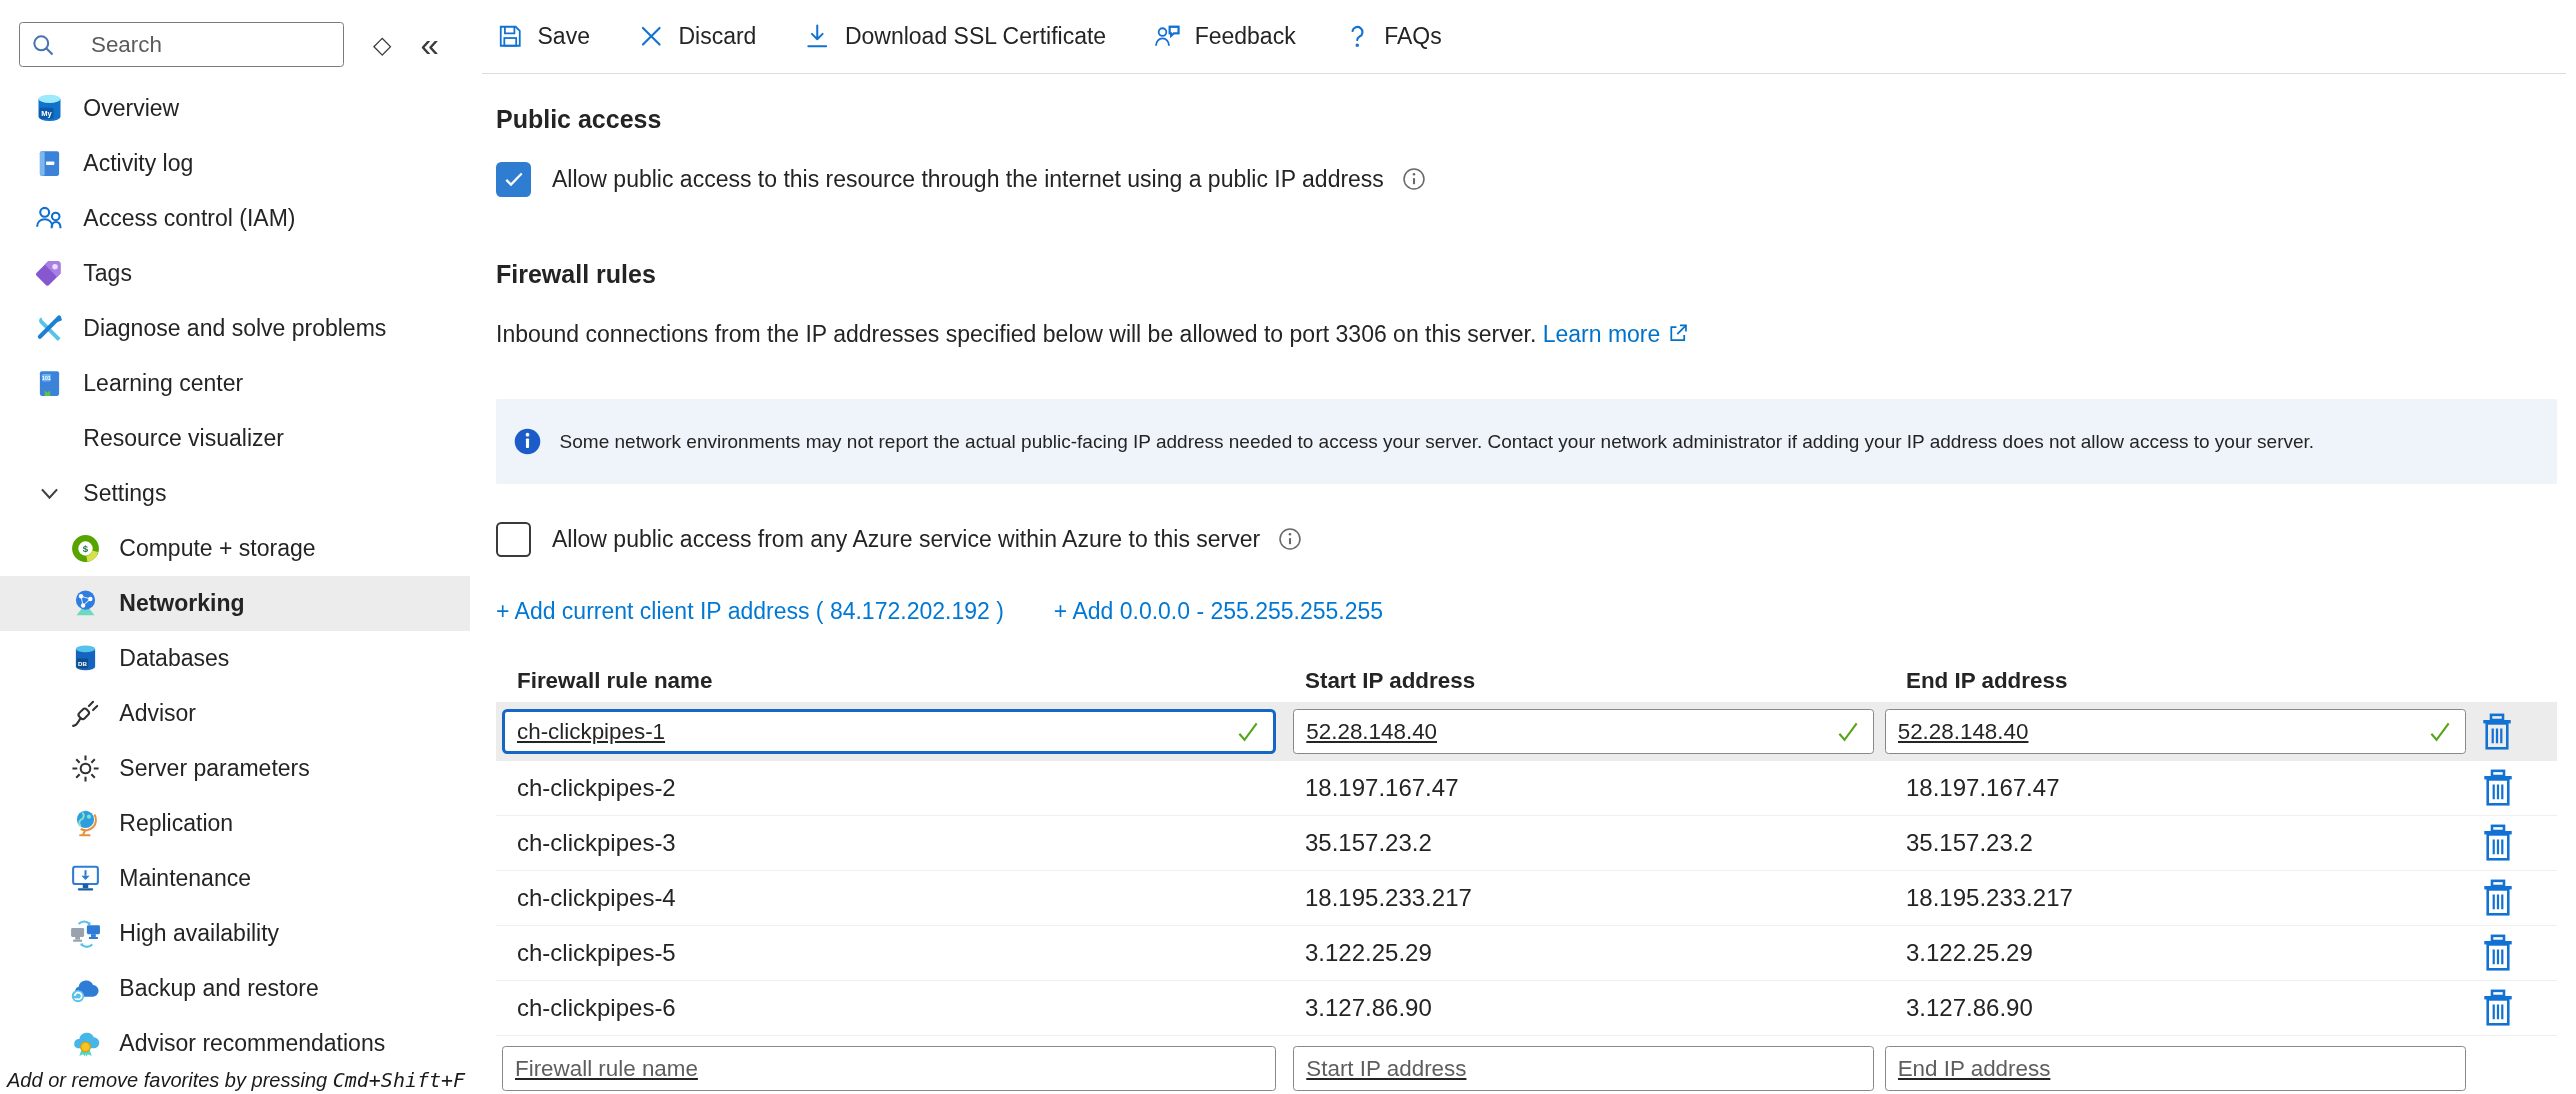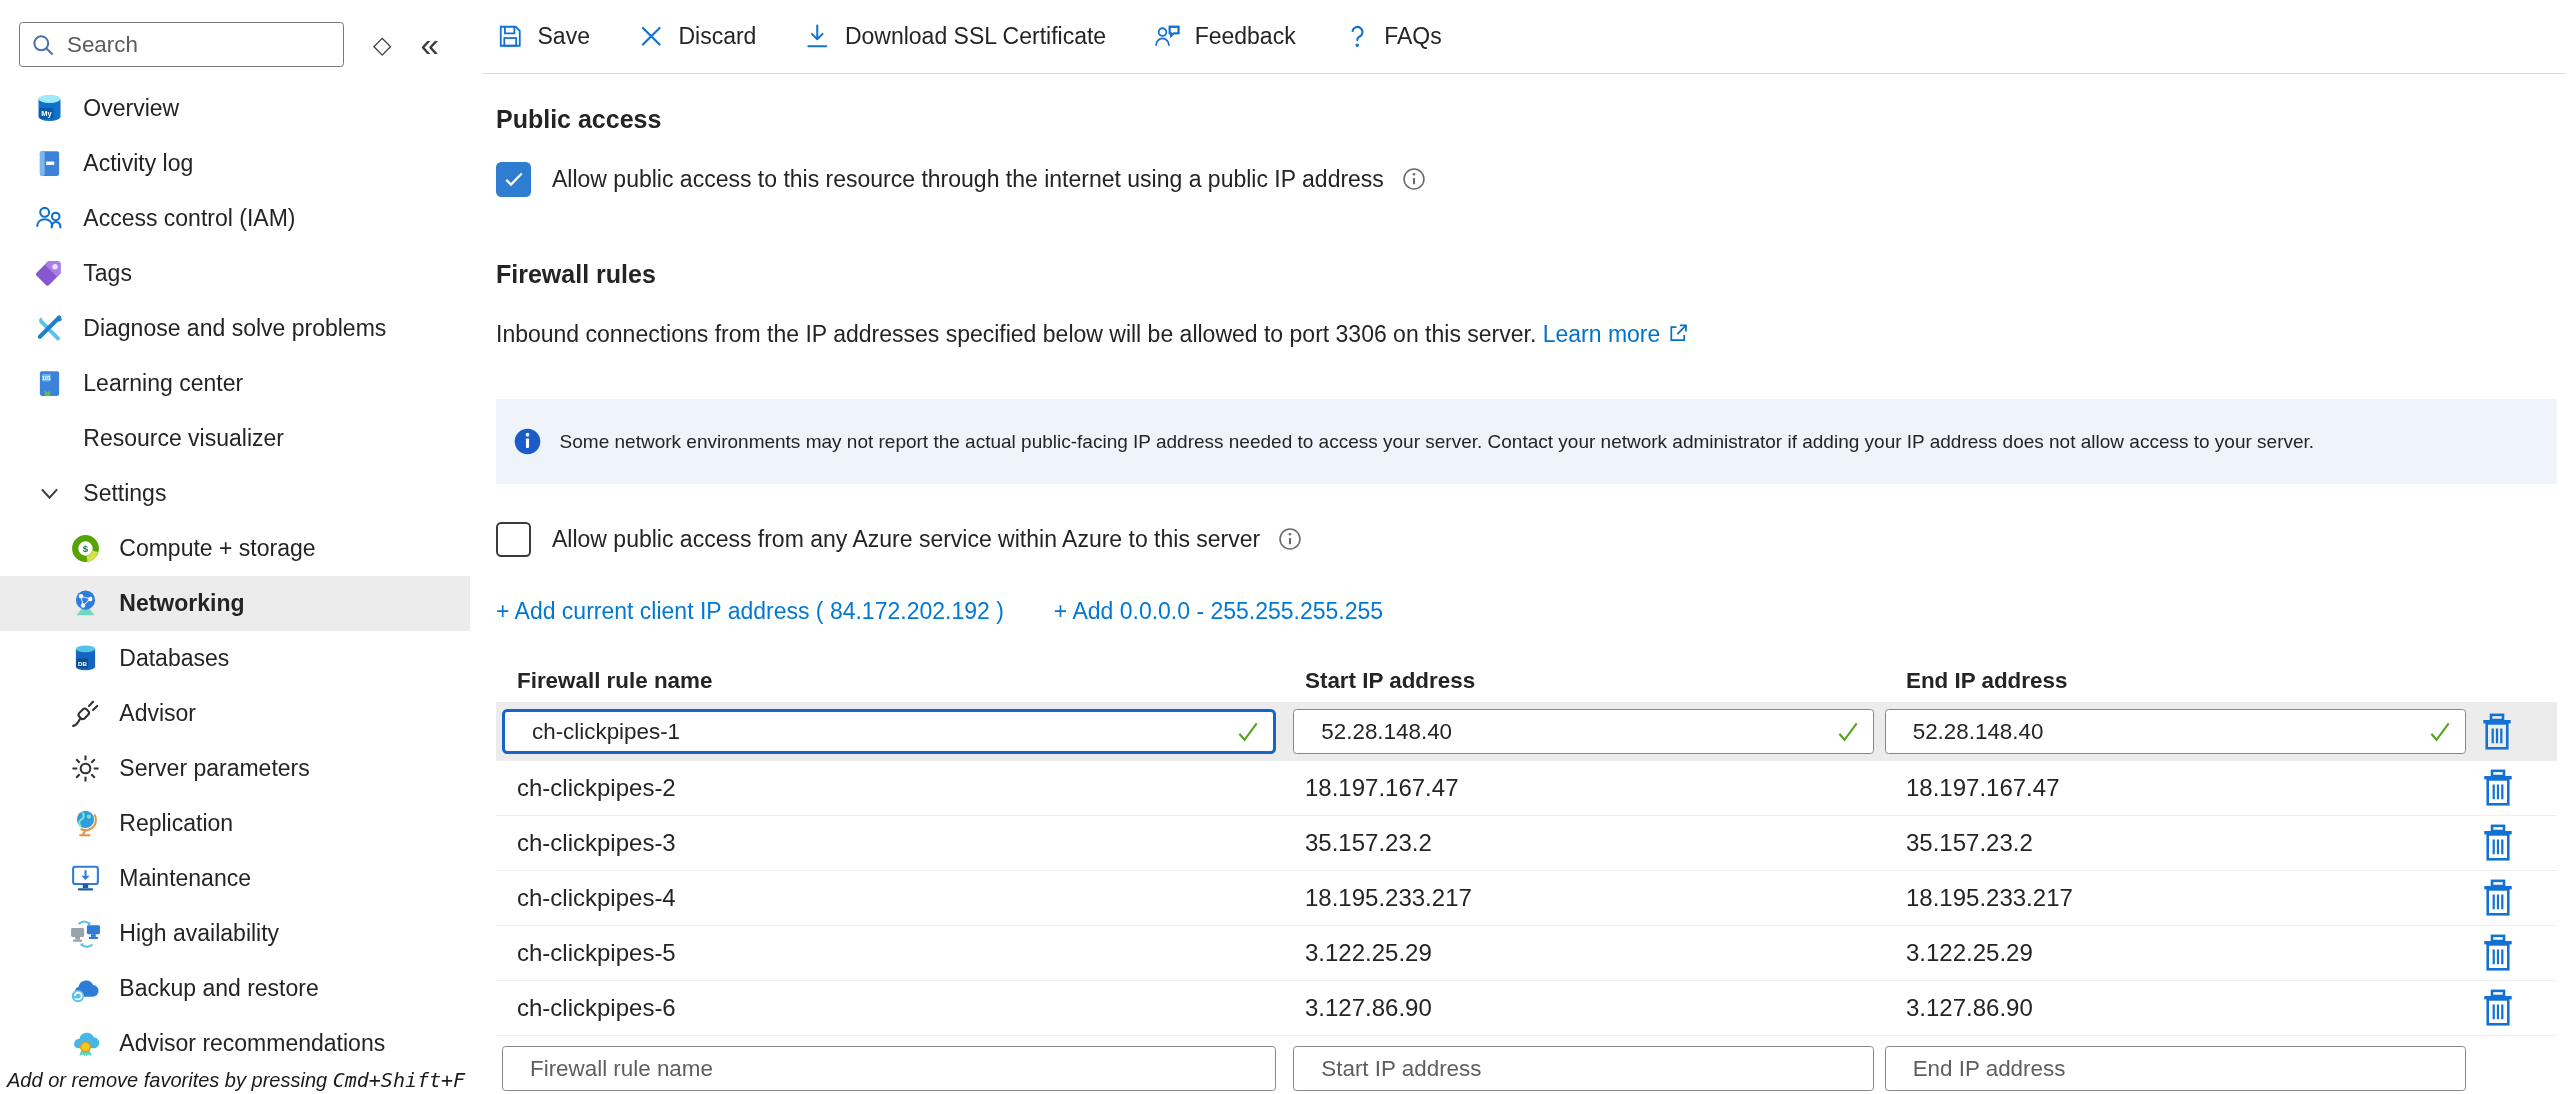--- a/index.html
+++ b/index.html
@@ -7,21 +7,21 @@
   body {
     width:2576px; height:1095px; overflow:hidden;
     font-family:"Liberation Sans", sans-serif;
     color:#242424; background:#fff; display:flex;
   }
   
   .sidebar { width:470px; flex:none; position:relative; padding-top:22.4px; }
   .search-row { display:flex; align-items:center; padding-left:19px; }
   .search-box {
     width:325px; height:45px; border:1.7px solid #7a7a7a; border-radius:3.5px;
-    display:flex; align-items:center; padding:0 10.4px; background:#fff;
+    display:flex; align-items:center; padding:0 10.4px; background:#fff;gap:24px;
   }
   .search-box .sicon { width:26px; height:26px; margin-right:8.6px; flex:none; }
   .search-box input { border:none; outline:none; font-size:22.4px; width:100%; color:#242424; background:transparent; }
   .search-box input::placeholder { color:#5c5b5a; }
   .glyph-btn { color:#3b3a39; cursor:pointer; line-height:1; }
   .diamond { margin-left:29px; font-size:24px; }
   .collapse { margin-left:29px; font-size:33px; letter-spacing:-1.7px; }
   nav { margin-top:14px; }
   .nav-item { height:55px; display:flex; align-items:center; padding-left:33px; font-size:23px; cursor:pointer; white-space:nowrap; }
   .nav-item.indent { padding-left:69px; }
@@ -75,21 +75,21 @@
   .t-row.static { height:55px; padding-left:21px; border-bottom:1.7px solid #efefef; font-size:24px; }
   .t-row.new { margin-top:8.6px; padding-left:6px; height:48px; }
   .inp {
     position:relative; height:45px; background:#fff; border:1.7px solid #8a8886;
     border-radius:3.5px; display:flex; align-items:center; flex:none;
   }
   .inp.name { width:774px; margin-right:17.3px; }
   .inp.ip { width:581px; }
   .inp.ip.gap { margin-right:10.4px; }
   .inp.focusd { border:3.5px solid #1666c5; border-radius:5.2px; }
-  .inp input { border:none; outline:none; font-size:22.4px; padding-left:27px; width:100%; background:transparent; color:#242424; }
+  .inp input { border:none; outline:none; font-size:22.4px; padding-left:12px; width:100%; background:transparent; color:#242424;text-decoration:underline; }
   .inp input::placeholder { color:#605e5c; }
   .vcheck { position:absolute; right:12px; width:26px; height:26px; }
   .vcheck svg { width:100%; height:100%; }
   .trash { margin-left:13px; width:36px; height:40px; background:none; border:none; padding:0; cursor:pointer; flex:none; }
   .trash svg { width:100%; height:100%; }
   .t-row.static .trash { margin-left:0; margin-right:41px; }
   .t-row.static .c-end { flex:1; }
 </style>
 </head>
 <body>

